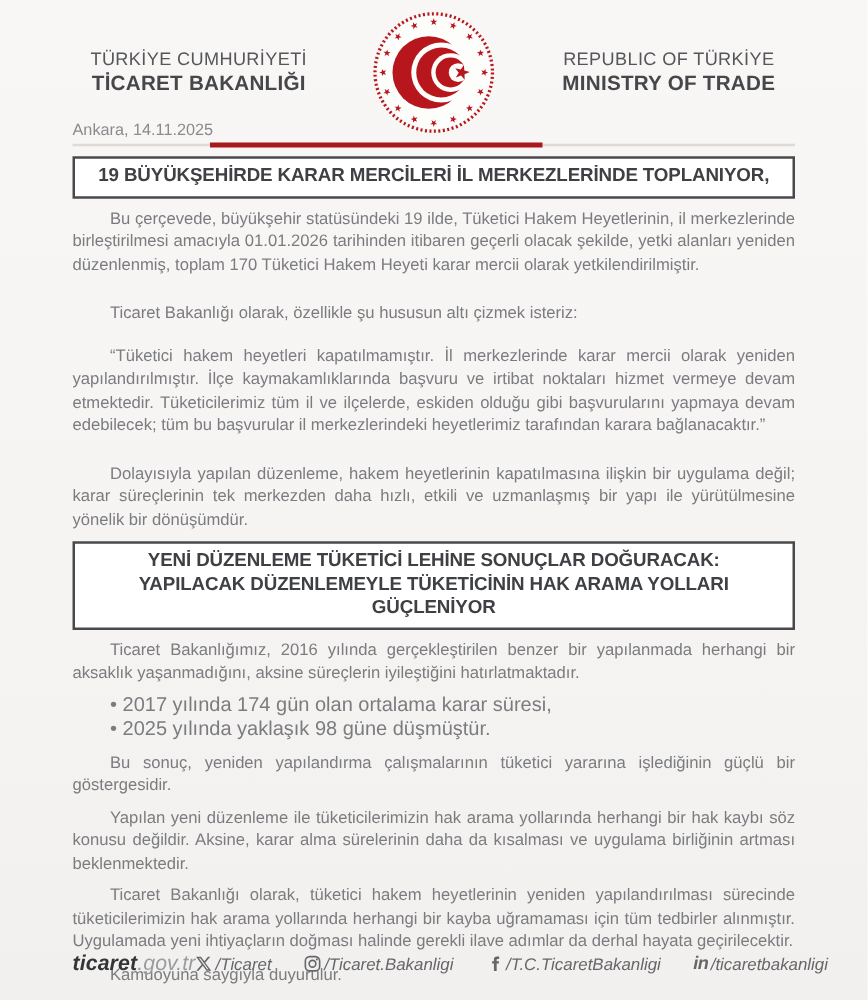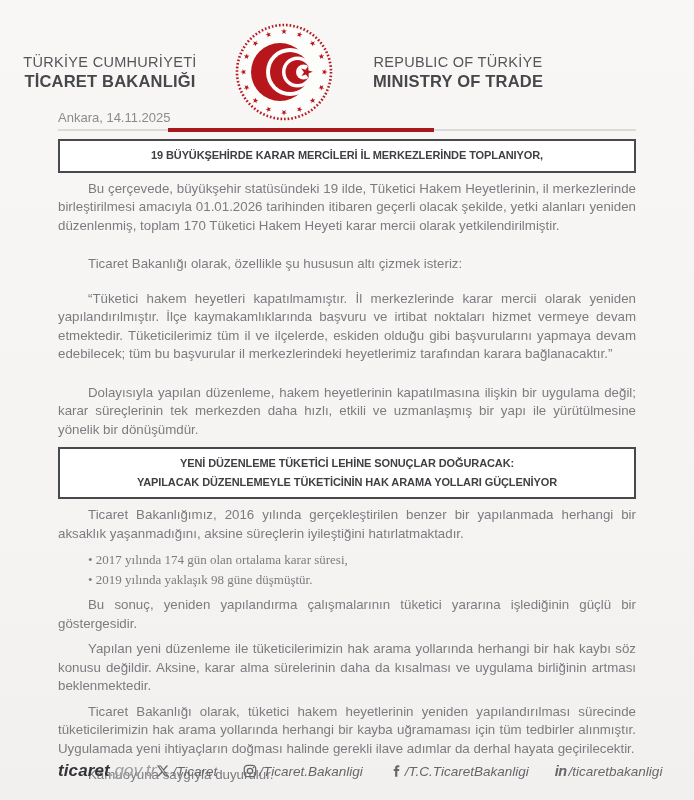--- a/index.html
+++ b/index.html
@@ -5,44 +5,44 @@
   html,body{margin:0;padding:0;}
   .page{
     position:relative;
     width:694px;height:800px;
     background:linear-gradient(180deg,#f8f7f6 0%,#f5f4f2 60%,#f1f0ee 100%);
     font-family:"Liberation Sans",sans-serif;
     overflow:hidden;
     -webkit-font-smoothing:antialiased;
   }
   
-  .hdr{display:flex;align-items:center;gap:14px;padding-top:22px;}
+  .hdr{display:flex;align-items:center;justify-content:center;gap:28px;padding-top:8px;}
   .org{text-align:center;width:220px;color:#55565a;}
   .org .l1{font-size:14.5px;letter-spacing:.3px;}
   .org .l2{font-size:16.5px;font-weight:bold;color:#46474b;letter-spacing:.2px;margin-top:2px;}
   .logo{width:100px;height:100px;flex:0 0 auto;}
   .logo svg{width:100px;height:100px;display:block;}
   .dateline{margin:-12px 0 0 58px;font-size:13px;color:#8a8b8e;position:relative;z-index:2;}
   .rule{margin:4px 58px 0;height:2px;background:#dcdbd9;position:relative;}
   .rule .red{position:absolute;left:110px;top:-1px;width:266px;height:4px;background:#a8191e;}
   
   .banner{
     margin:8px 58px 0;border:2px solid #48494c;background:#ffffff;
     text-align:center;padding:5px 6px 6px;
   }
-  .banner .bl{font-size:11px;font-weight:bold;color:#3f4044;line-height:18.5px;letter-spacing:-.1px;}
+  .banner .bl{font-size:15px;font-weight:bold;color:#3f4044;line-height:18.5px;letter-spacing:-.1px;}
   
   .para{
     margin:7px 58px 0;font-size:13.3px;color:#7b7c80;line-height:18.5px;
     text-align:justify;text-indent:30px;
   }
   .para.tight{margin-top:20px;}
   .para.flush{margin-top:16px;}
   .bullets{margin:7px 58px 0;padding:0 0 0 30px;list-style:none;}
-  .bullets li{font-size:13px;color:#7b7c80;line-height:19.5px;font-family:Liberation Serif, serif;}
+  .bullets li{font-size:16px;color:#7b7c80;line-height:19.5px;}
   .closing{margin-top:8px;text-align:left;}
   
   .ftr{
     position:absolute;left:0;right:0;bottom:0;height:46px;
     display:flex;align-items:center;justify-content:space-between;
     padding:0 44px 6px 58px;
     font-style:italic;
   }
   .site{font-size:17px;color:#9b9c9f;letter-spacing:.1px;}
   .site b{color:#333437;font-weight:bold;}
@@ -119,21 +119,21 @@
 
   <section class="banner">
     <div class="bl">YENİ DÜZENLEME TÜKETİCİ LEHİNE SONUÇLAR DOĞURACAK:</div>
     <div class="bl">YAPILACAK DÜZENLEMEYLE TÜKETİCİNİN HAK ARAMA YOLLARI GÜÇLENİYOR</div>
   </section>
 
   <p class="para">Ticaret Bakanlığımız, 2016 yılında gerçekleştirilen benzer bir yapılanmada herhangi bir aksaklık yaşanmadığını, aksine süreçlerin iyileştiğini hatırlatmaktadır.</p>
 
   <ul class="bullets">
     <li>• 2017 yılında 174 gün olan ortalama karar süresi,</li>
-    <li>• 2019 yılında yaklaşık 98 güne düşmüştür.</li>
+    <li>• 2025 yılında yaklaşık 98 güne düşmüştür.</li>
   </ul>
 
   <p class="para">Bu sonuç, yeniden yapılandırma çalışmalarının tüketici yararına işlediğinin güçlü bir göstergesidir.</p>
   <p class="para">Yapılan yeni düzenleme ile tüketicilerimizin hak arama yollarında herhangi bir hak kaybı söz konusu değildir. Aksine, karar alma sürelerinin daha da kısalması ve uygulama birliğinin artması beklenmektedir.</p>
   <p class="para">Ticaret Bakanlığı olarak, tüketici hakem heyetlerinin yeniden yapılandırılması sürecinde tüketicilerimizin hak arama yollarında herhangi bir kayba uğramaması için tüm tedbirler alınmıştır. Uygulamada yeni ihtiyaçların doğması halinde gerekli ilave adımlar da derhal hayata geçirilecektir.</p>
   <p class="para closing">Kamuoyuna saygıyla duyurulur.</p>
 
   <footer class="ftr">
     <div class="site">
       <b>ticaret</b><span>.gov.tr</span>

